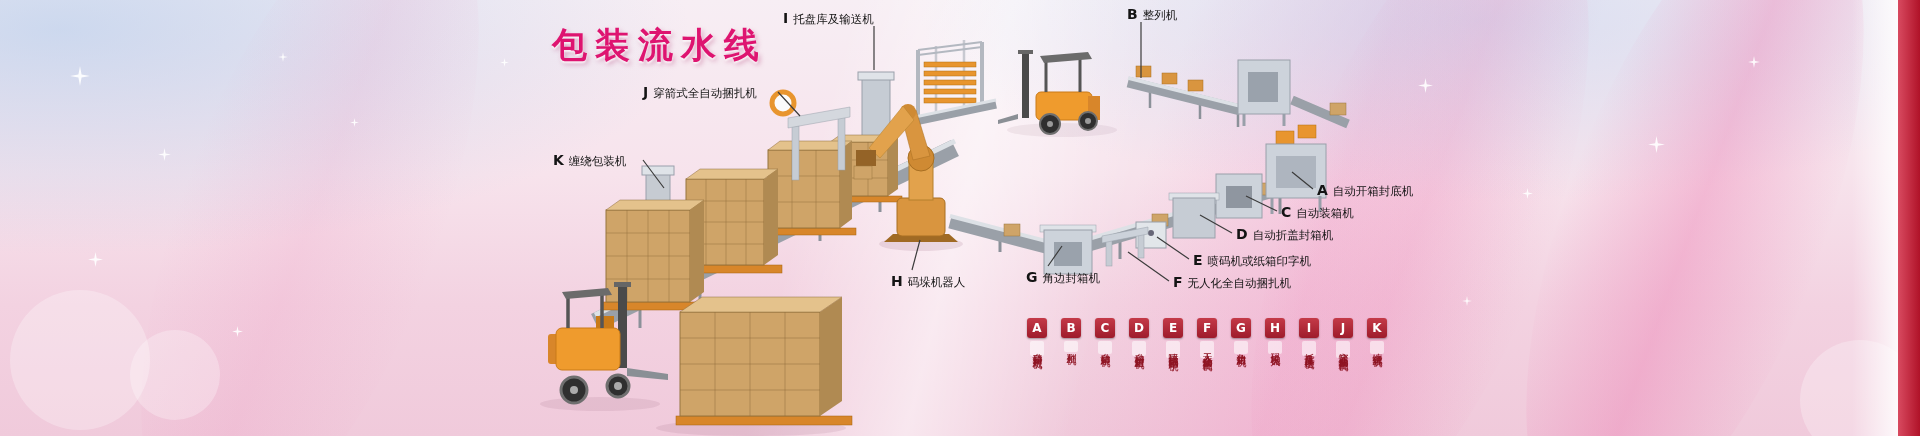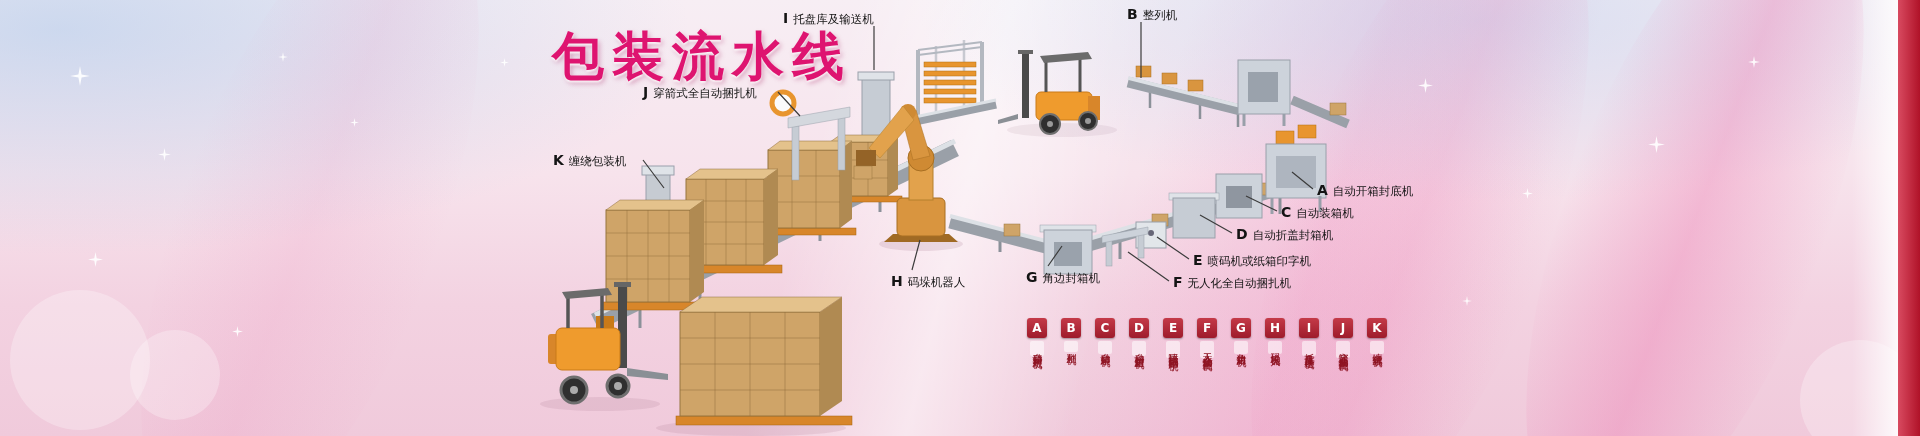--- a/index.html
+++ b/index.html
@@ -16,21 +16,21 @@
   .ribbon{position:absolute;width:260px;height:680px;top:-120px;border-radius:50%;
     background:linear-gradient(90deg,rgba(255,255,255,0),rgba(236,120,175,.38),rgba(255,255,255,0));
     transform:rotate(20deg)}
   .ribbon.r2{left:1290px;opacity:.5}
   .ribbon.r1{left:1565px}
   .ribbon.r3{left:180px;opacity:.35}
   .bokeh{position:absolute;border-radius:50%;background:rgba(255,255,255,.28)}
   .sparkle{position:absolute;background:#fff;opacity:.9;
     clip-path:polygon(50% 0%,58% 42%,100% 50%,58% 58%,50% 100%,42% 58%,0% 50%,42% 42%)}
   .page-title{
-    position:absolute;left:552px;top:22px;font-size:52px;font-weight:bold;letter-spacing:8px;
+    position:absolute;left:552px;top:22px;font-size:35px;font-weight:bold;letter-spacing:8px;
     color:var(--title,#de1470);
     text-shadow:0 2px 2px rgba(255,255,255,.8), 2px 3px 5px rgba(160,20,90,.35)}
   .scene{position:absolute;left:0;top:0}
   .callout{position:absolute;display:flex;align-items:baseline;gap:5px;white-space:nowrap;color:#141414}
   .callout .letter{font-size:14px;font-weight:bold}
   .callout .text{font-size:11.5px}
   .legend{position:absolute;left:1027px;top:318px;display:flex;gap:14px}
   .legend-item{width:20px;display:flex;flex-direction:column;align-items:center;gap:3px}
   .badge{width:20px;height:20px;border-radius:3px;flex:0 0 auto;
     background:linear-gradient(180deg,#c43a48,var(--legend-badge,#9e1b2b));

